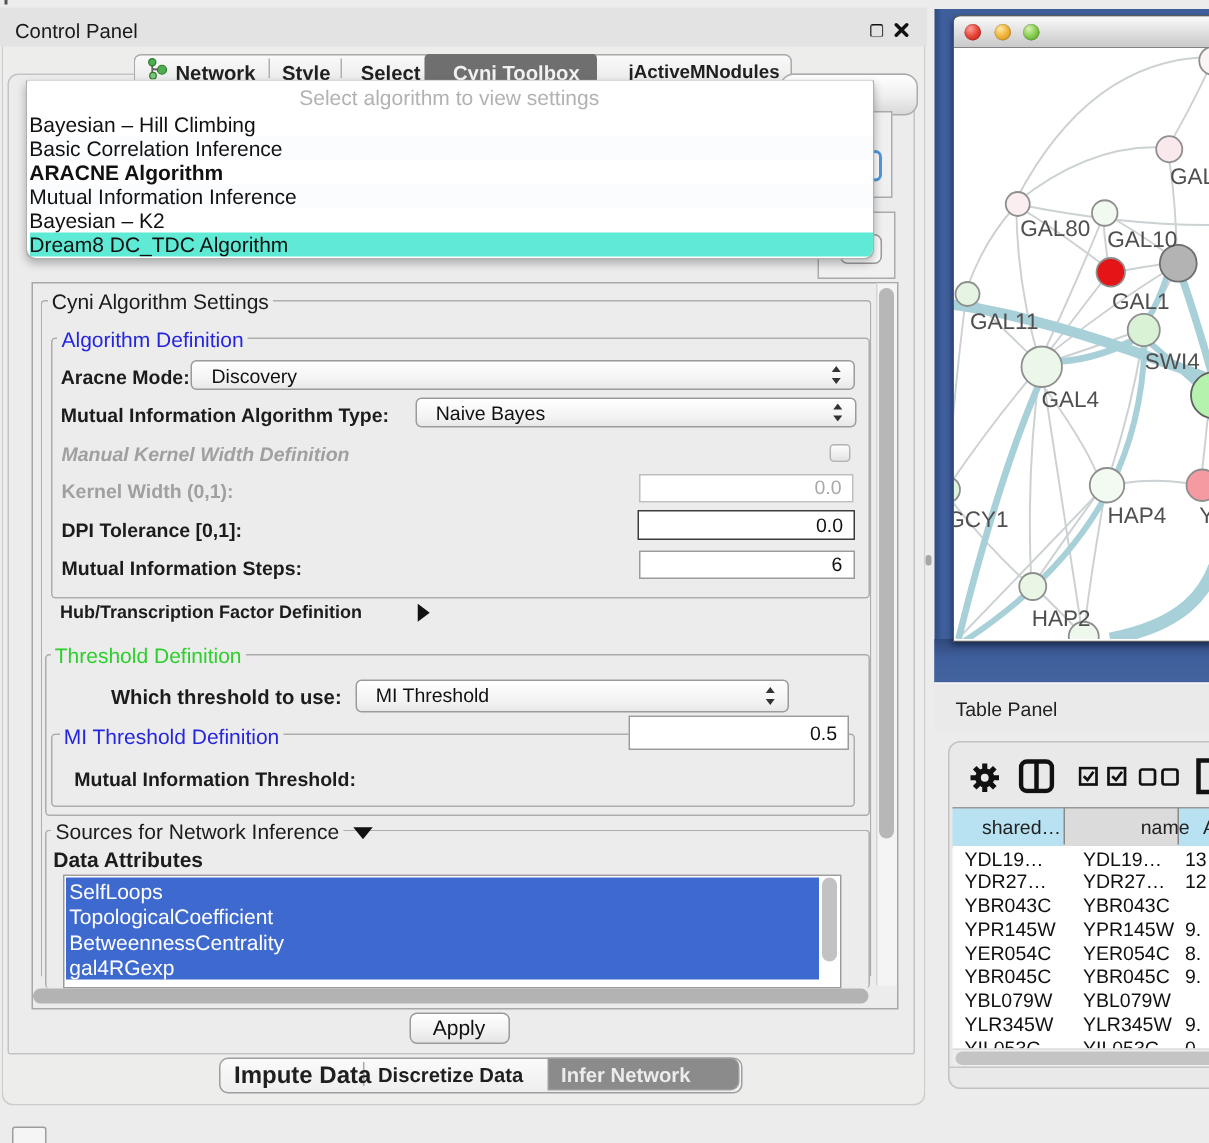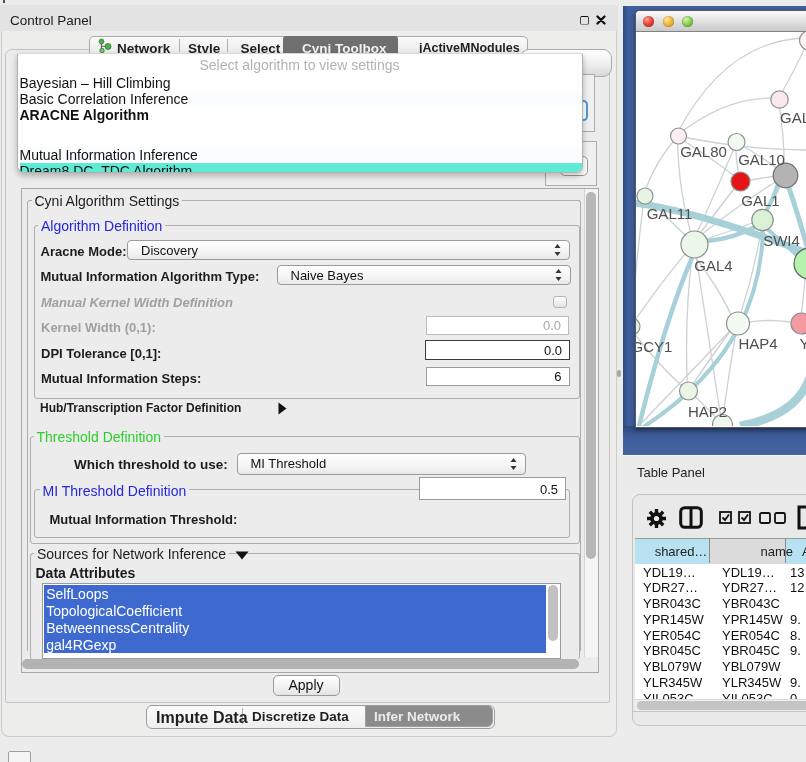--- a/index.html
+++ b/index.html
@@ -155,21 +155,22 @@
   <div class="abs" style="left:374px;top:708.5px;font-size:13.5px;font-weight:bold;color:#ececec;">Infer Network</div>
 </div>
 
 <div class="abs" id="popup" style="left:16.5px;top:52.5px;width:564px;height:118px;background:#fff;border:1px solid #b0b0b0;border-top:1px solid #d9d9d9;border-radius:2px 2px 7px 7px;box-shadow:0 3px 6px rgba(0,0,0,0.25);overflow:hidden;">
   <div style="position:absolute;left:0;top:3.5px;width:100%;text-align:center;font-size:14px;color:#b2b2b2;">Select algorithm to view settings</div>
   <div style="position:absolute;left:0;top:21px;width:100%;height:16px;"></div>
   <div style="position:absolute;left:2px;top:21px;font-size:14px;color:#111;line-height:16px;">
     <div>Bayesian – Hill Climbing</div>
     <div style="background:#fbfcfe;width:562px;">Basic Correlation Inference</div>
     <div style="font-weight:bold;">ARACNE Algorithm</div>
-    <div style="background:#fbfcfe;width:562px;margin-top:24px;">Mutual Information Inference</div>
+    <div style="background:#fbfcfe;width:562px;">Mutual Information Inference</div>
+    <div>Bayesian – K2</div>
     <div style="background:#5eead4;width:562px;">Dream8 DC_TDC Algorithm</div>
   </div>
 </div>
 
 <div class="abs" style="left:616.5px;top:370px;width:4px;height:7px;background:#a7a7a7;border-radius:2px;"></div>
 
 <div class="abs" style="left:623px;top:6px;width:183px;height:449px;background:linear-gradient(90deg,#2e4b80 0,#3f5f9c 5px,#3f5f9c 100%);"></div>
 <div class="abs" style="left:623px;top:426px;width:183px;height:29px;background:linear-gradient(#30497c,#3f5f9c 45%,#43639e);"></div>
 <div class="abs" style="left:634.5px;top:10px;width:172px;height:416px;background:#fff;border:1px solid #5a5a5a;border-right:none;border-radius:5px 0 0 0;box-shadow:0 2px 4px rgba(0,0,20,0.45);"></div>
 <div class="abs" style="left:635.5px;top:11px;width:171px;height:19.5px;background:linear-gradient(#fafafa,#c9c9c9);border-bottom:1px solid #828282;border-radius:4px 0 0 0;"></div>

